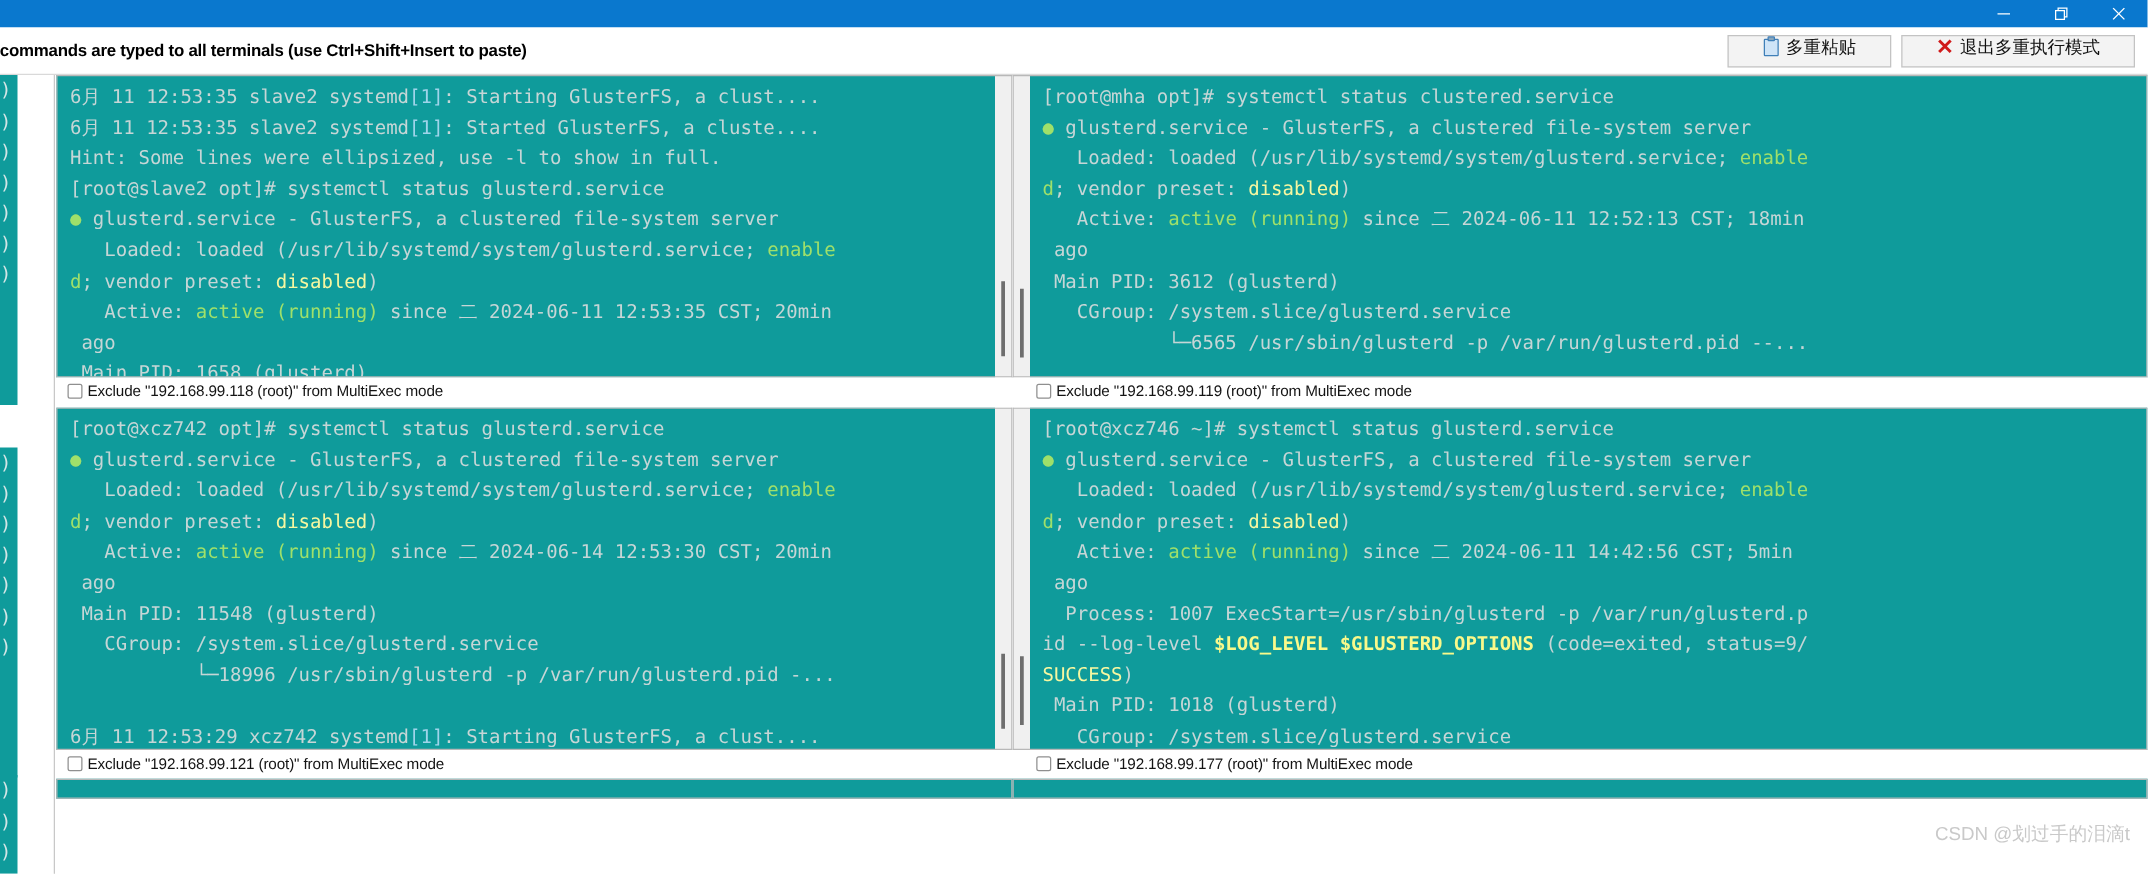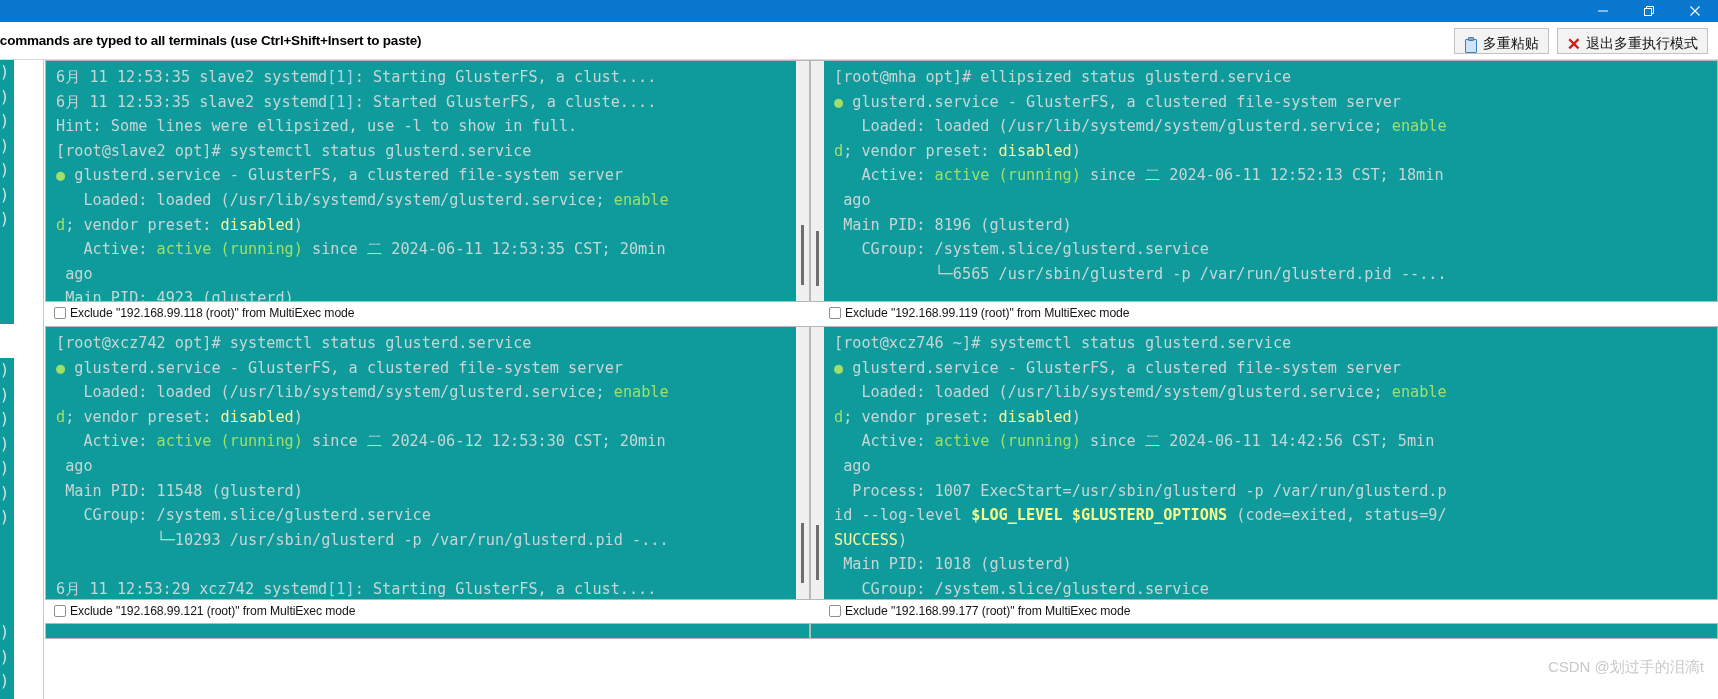--- a/index.html
+++ b/index.html
@@ -39,23 +39,23 @@
     font-weight: bold;
     color: #000000;
     white-space: nowrap;
     letter-spacing: -0.2px;
   }
   .toolbar-spacer { flex: 1 1 auto; }
   .tbtn {
     height: 26px;
     border: 1px solid #c3c3c3;
     background: #f3f3f3;
-    display: flex; align-items: flex-end;
+    display: flex; align-items: flex-start;
     gap: 5px;
-    padding: 0 9px;
+    padding: 0 27px;
     font-size: 14px;
     color: #111;
     margin-right: 8px;
     white-space: nowrap;
   }
   .tbtn.last { margin-right: 10px; }
   .clip-icon { width: 14px; height: 16px; position: relative; display:inline-block; }
   .clip-icon .body {
     position:absolute; left:1px; top:2px; width:12px; height:14px;
     background:#cfe4f7; border:1px solid #3f7fb8; border-radius:1px;
@@ -234,70 +234,70 @@
       <div class="term">
           <pre id="out-0"><span class="c-dim">6月 11 12:53:35 slave2 systemd</span><span class="c-blue">[1]</span><span class="c-dim">: Starting GlusterFS, a clust....</span>
 <span class="c-dim">6月 11 12:53:35 slave2 systemd</span><span class="c-blue">[1]</span><span class="c-dim">: Started GlusterFS, a cluste....</span>
 <span class="c-dim">Hint: Some lines were ellipsized, use -l to show in full.</span>
 <span class="c-dim">[root@slave2 opt]# systemctl status glusterd.service</span>
 <span class="c-green">● </span><span class="c-dim">glusterd.service - GlusterFS, a clustered file-system server</span>
 <span class="c-dim">   Loaded: loaded (/usr/lib/systemd/system/glusterd.service; </span><span class="c-green">enable</span>
 <span class="c-green">d</span><span class="c-dim">; vendor preset: </span><span class="c-yel">disabled</span><span class="c-dim">)</span>
 <span class="c-dim">   Active: </span><span class="c-green">active (running)</span><span class="c-dim"> since 二 2024-06-11 12:53:35 CST; 20min</span>
 <span class="c-dim"> ago</span>
-<span class="c-dim"> Main PID: 4923 (glusterd)</span>
+<span class="c-dim"> Main PID: 1658 (glusterd)</span>
 </pre>
         </div>
       <div class="sb">
           <div class="thumb" style="top:164px;height:60px;"></div>
         </div>
     </div>
     <div class="cbrow">
       <span class="cbox"></span>
       <span class="cblabel">Exclude "192.168.99.118 (root)" from MultiExec mode</span>
     </div>
   </div>
 
   <div class="quad" style="left:810px; top:0; width:908px; height:264px;">
     <div class="term-wrap">
       <div class="sb" style="border-left:1px solid #b8b8b8;border-right:none;">
           <div class="thumb" style="top:170px;height:55px;"></div>
         </div>
       <div class="term" style="border-left:none;border-right:1px solid #b8b8b8;">
-          <pre id="out-1"><span class="c-dim">[root@mha opt]# ellipsized status glusterd.service</span>
+          <pre id="out-1"><span class="c-dim">[root@mha opt]# systemctl status clustered.service</span>
 <span class="c-green">● </span><span class="c-dim">glusterd.service - GlusterFS, a clustered file-system server</span>
 <span class="c-dim">   Loaded: loaded (/usr/lib/systemd/system/glusterd.service; </span><span class="c-green">enable</span>
 <span class="c-green">d</span><span class="c-dim">; vendor preset: </span><span class="c-yel">disabled</span><span class="c-dim">)</span>
 <span class="c-dim">   Active: </span><span class="c-green">active (running)</span><span class="c-dim"> since 二 2024-06-11 12:52:13 CST; 18min</span>
 <span class="c-dim"> ago</span>
-<span class="c-dim"> Main PID: 8196 (glusterd)</span>
+<span class="c-dim"> Main PID: 3612 (glusterd)</span>
 <span class="c-dim">   CGroup: /system.slice/glusterd.service</span>
 <span class="c-dim">           └─6565 /usr/sbin/glusterd -p /var/run/glusterd.pid --...</span>
 <span class="c-dim"></span>
 </pre>
         </div>
     </div>
     <div class="cbrow" style="padding-left:19px;">
       <span class="cbox"></span>
       <span class="cblabel">Exclude "192.168.99.119 (root)" from MultiExec mode</span>
     </div>
   </div>
 
   <div class="quad" style="left:45px; top:266px; width:765px; height:296px;">
     <div class="term-wrap">
       <div class="term">
           <pre id="out-2"><span class="c-dim">[root@xcz742 opt]# systemctl status glusterd.service</span>
 <span class="c-green">● </span><span class="c-dim">glusterd.service - GlusterFS, a clustered file-system server</span>
 <span class="c-dim">   Loaded: loaded (/usr/lib/systemd/system/glusterd.service; </span><span class="c-green">enable</span>
 <span class="c-green">d</span><span class="c-dim">; vendor preset: </span><span class="c-yel">disabled</span><span class="c-dim">)</span>
-<span class="c-dim">   Active: </span><span class="c-green">active (running)</span><span class="c-dim"> since 二 2024-06-12 12:53:30 CST; 20min</span>
+<span class="c-dim">   Active: </span><span class="c-green">active (running)</span><span class="c-dim"> since 二 2024-06-14 12:53:30 CST; 20min</span>
 <span class="c-dim"> ago</span>
 <span class="c-dim"> Main PID: 11548 (glusterd)</span>
 <span class="c-dim">   CGroup: /system.slice/glusterd.service</span>
-<span class="c-dim">           └─10293 /usr/sbin/glusterd -p /var/run/glusterd.pid -...</span>
+<span class="c-dim">           └─18996 /usr/sbin/glusterd -p /var/run/glusterd.pid -...</span>
 <span class="c-dim"></span>
 <span class="c-dim">6月 11 12:53:29 xcz742 systemd</span><span class="c-blue">[1]</span><span class="c-dim">: Starting GlusterFS, a clust....</span></pre>
         </div>
       <div class="sb">
           <div class="thumb" style="top:196px;height:60px;"></div>
         </div>
     </div>
     <div class="cbrow">
       <span class="cbox"></span>
       <span class="cblabel">Exclude "192.168.99.121 (root)" from MultiExec mode</span>

